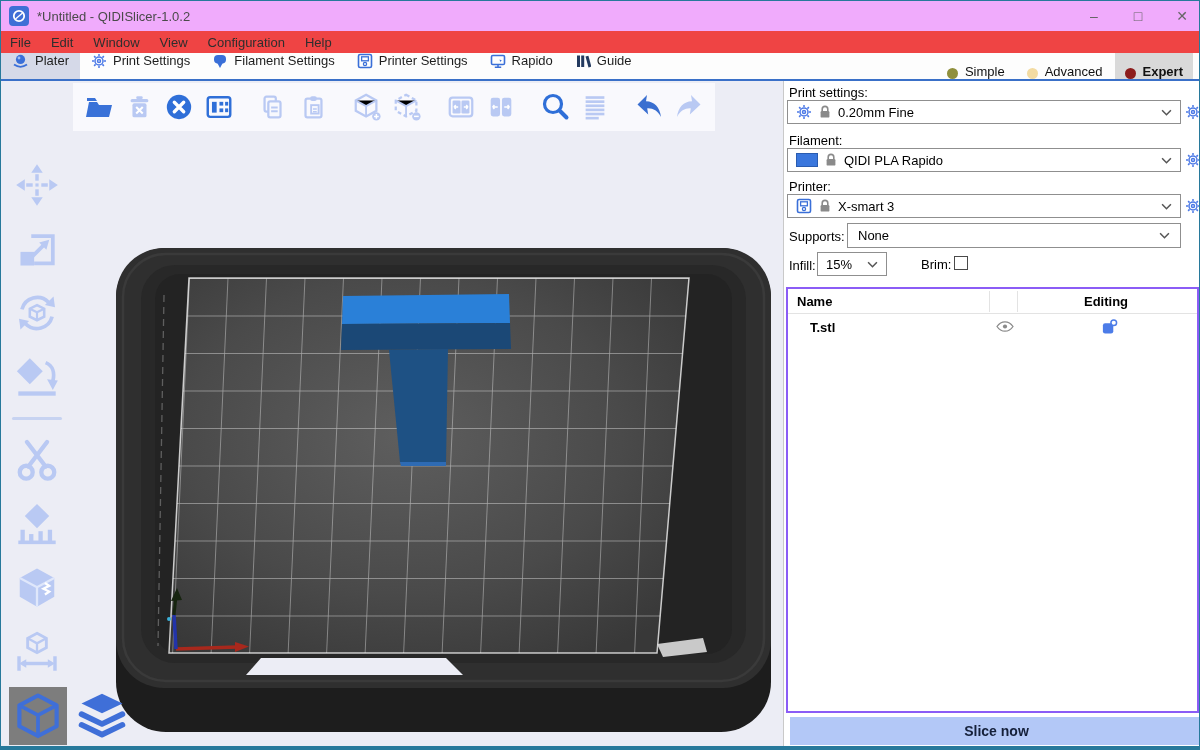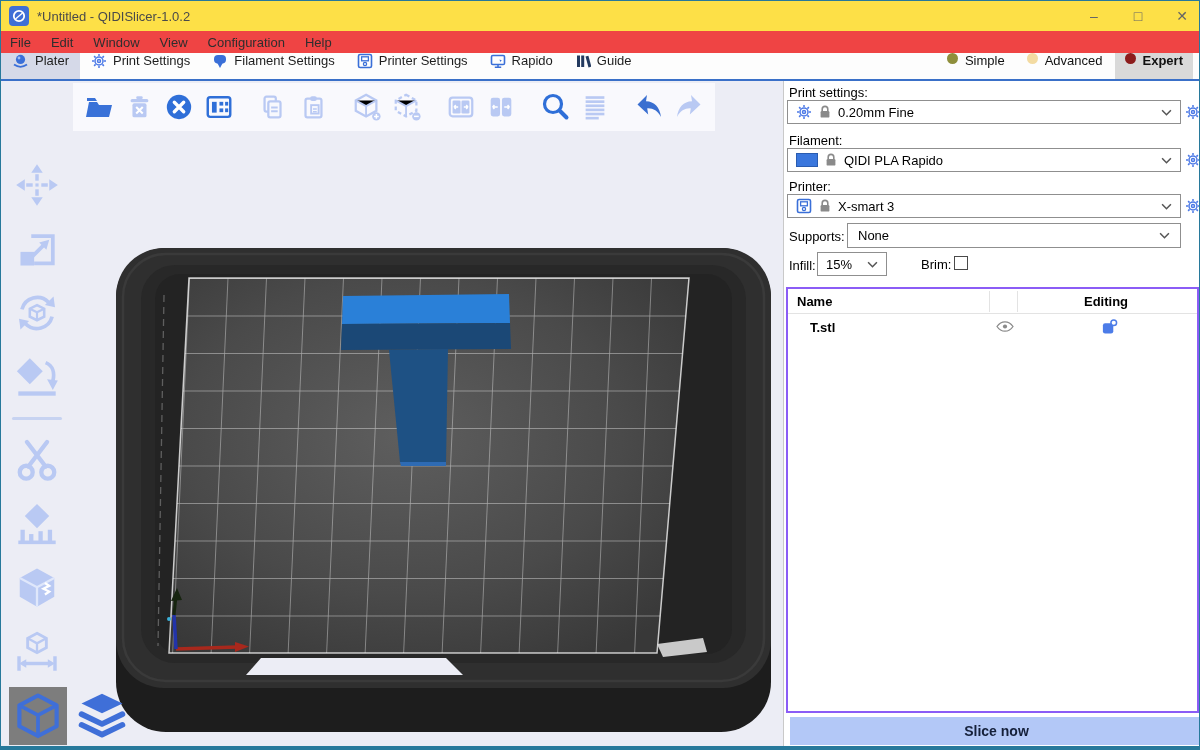--- a/index.html
+++ b/index.html
@@ -1,39 +1,39 @@
 <!DOCTYPE html>
 <html><head>
 <meta charset="utf-8">
 <style>
   * { margin:0; padding:0; box-sizing:border-box; }
   html,body { width:1200px; height:750px; font-family:"Liberation Sans", sans-serif; background:#fff; }
   #app { position:relative; width:1200px; height:750px; overflow:hidden;
          border:1px solid #27799b; border-bottom:4px solid #27799b; background:#fff; }
 
   
-  #titlebar { position:absolute; left:0; top:0; width:100%; height:30px; background:#fde047;
+  #titlebar { position:absolute; left:0; top:0; width:100%; height:30px; background:#f0abfc;
               display:flex; align-items:center; padding-left:8px; }
   #titlebar .title { font-size:13px; color:#4a4a4a; margin-left:8px; }
   #win-controls { position:absolute; right:10px; top:0; height:30px; display:flex; align-items:center; gap:30px; }
   #win-controls span { font-size:14px; color:#666; width:14px; text-align:center; cursor:default; }
 
   
   #menubar { position:absolute; left:0; top:30px; width:100%; height:22px; background:#ef4444;
              display:flex; align-items:center; gap:20px; padding-left:9px; }
   #menubar .menu-item { font-size:13px; color:#2e2e2e; }
 
   
   #tabbar { position:absolute; left:0; top:52px; width:100%; height:28px; background:#fdfdfd;
             border-bottom:2px solid #3a70c8; display:flex; align-items:stretch; }
   .tab { display:flex; gap:6px; padding:0 11px; font-size:13px; color:#1e1e1e; }
   .tab.active { background:#d5d9e8; }
   .tab svg { flex:0 0 auto; }
   #modes { margin-left:auto; display:flex; align-items:stretch; gap:2px; padding-right:6px; }
-  .mode { display:flex; align-items:flex-start; gap:7px; padding:0 10px; font-size:13px; color:#111; }
+  .mode { display:flex; align-items:flex-end; gap:7px; padding:0 10px; font-size:13px; color:#111; }
   .mode .dot { width:11px; height:11px; border-radius:50%; }
   .dot-simple { background:#8f8f3c; }
   .dot-advanced { background:#f3dba2; }
   .dot-expert { background:#8c1c1c; }
   .mode.active { background:#d9d9d9; font-weight:bold; }
 
   
   #viewport { position:absolute; left:0; top:80px; width:782px; height:666px; background:#ecedf5; }
   #scene { position:absolute; left:0; top:0; }
 

